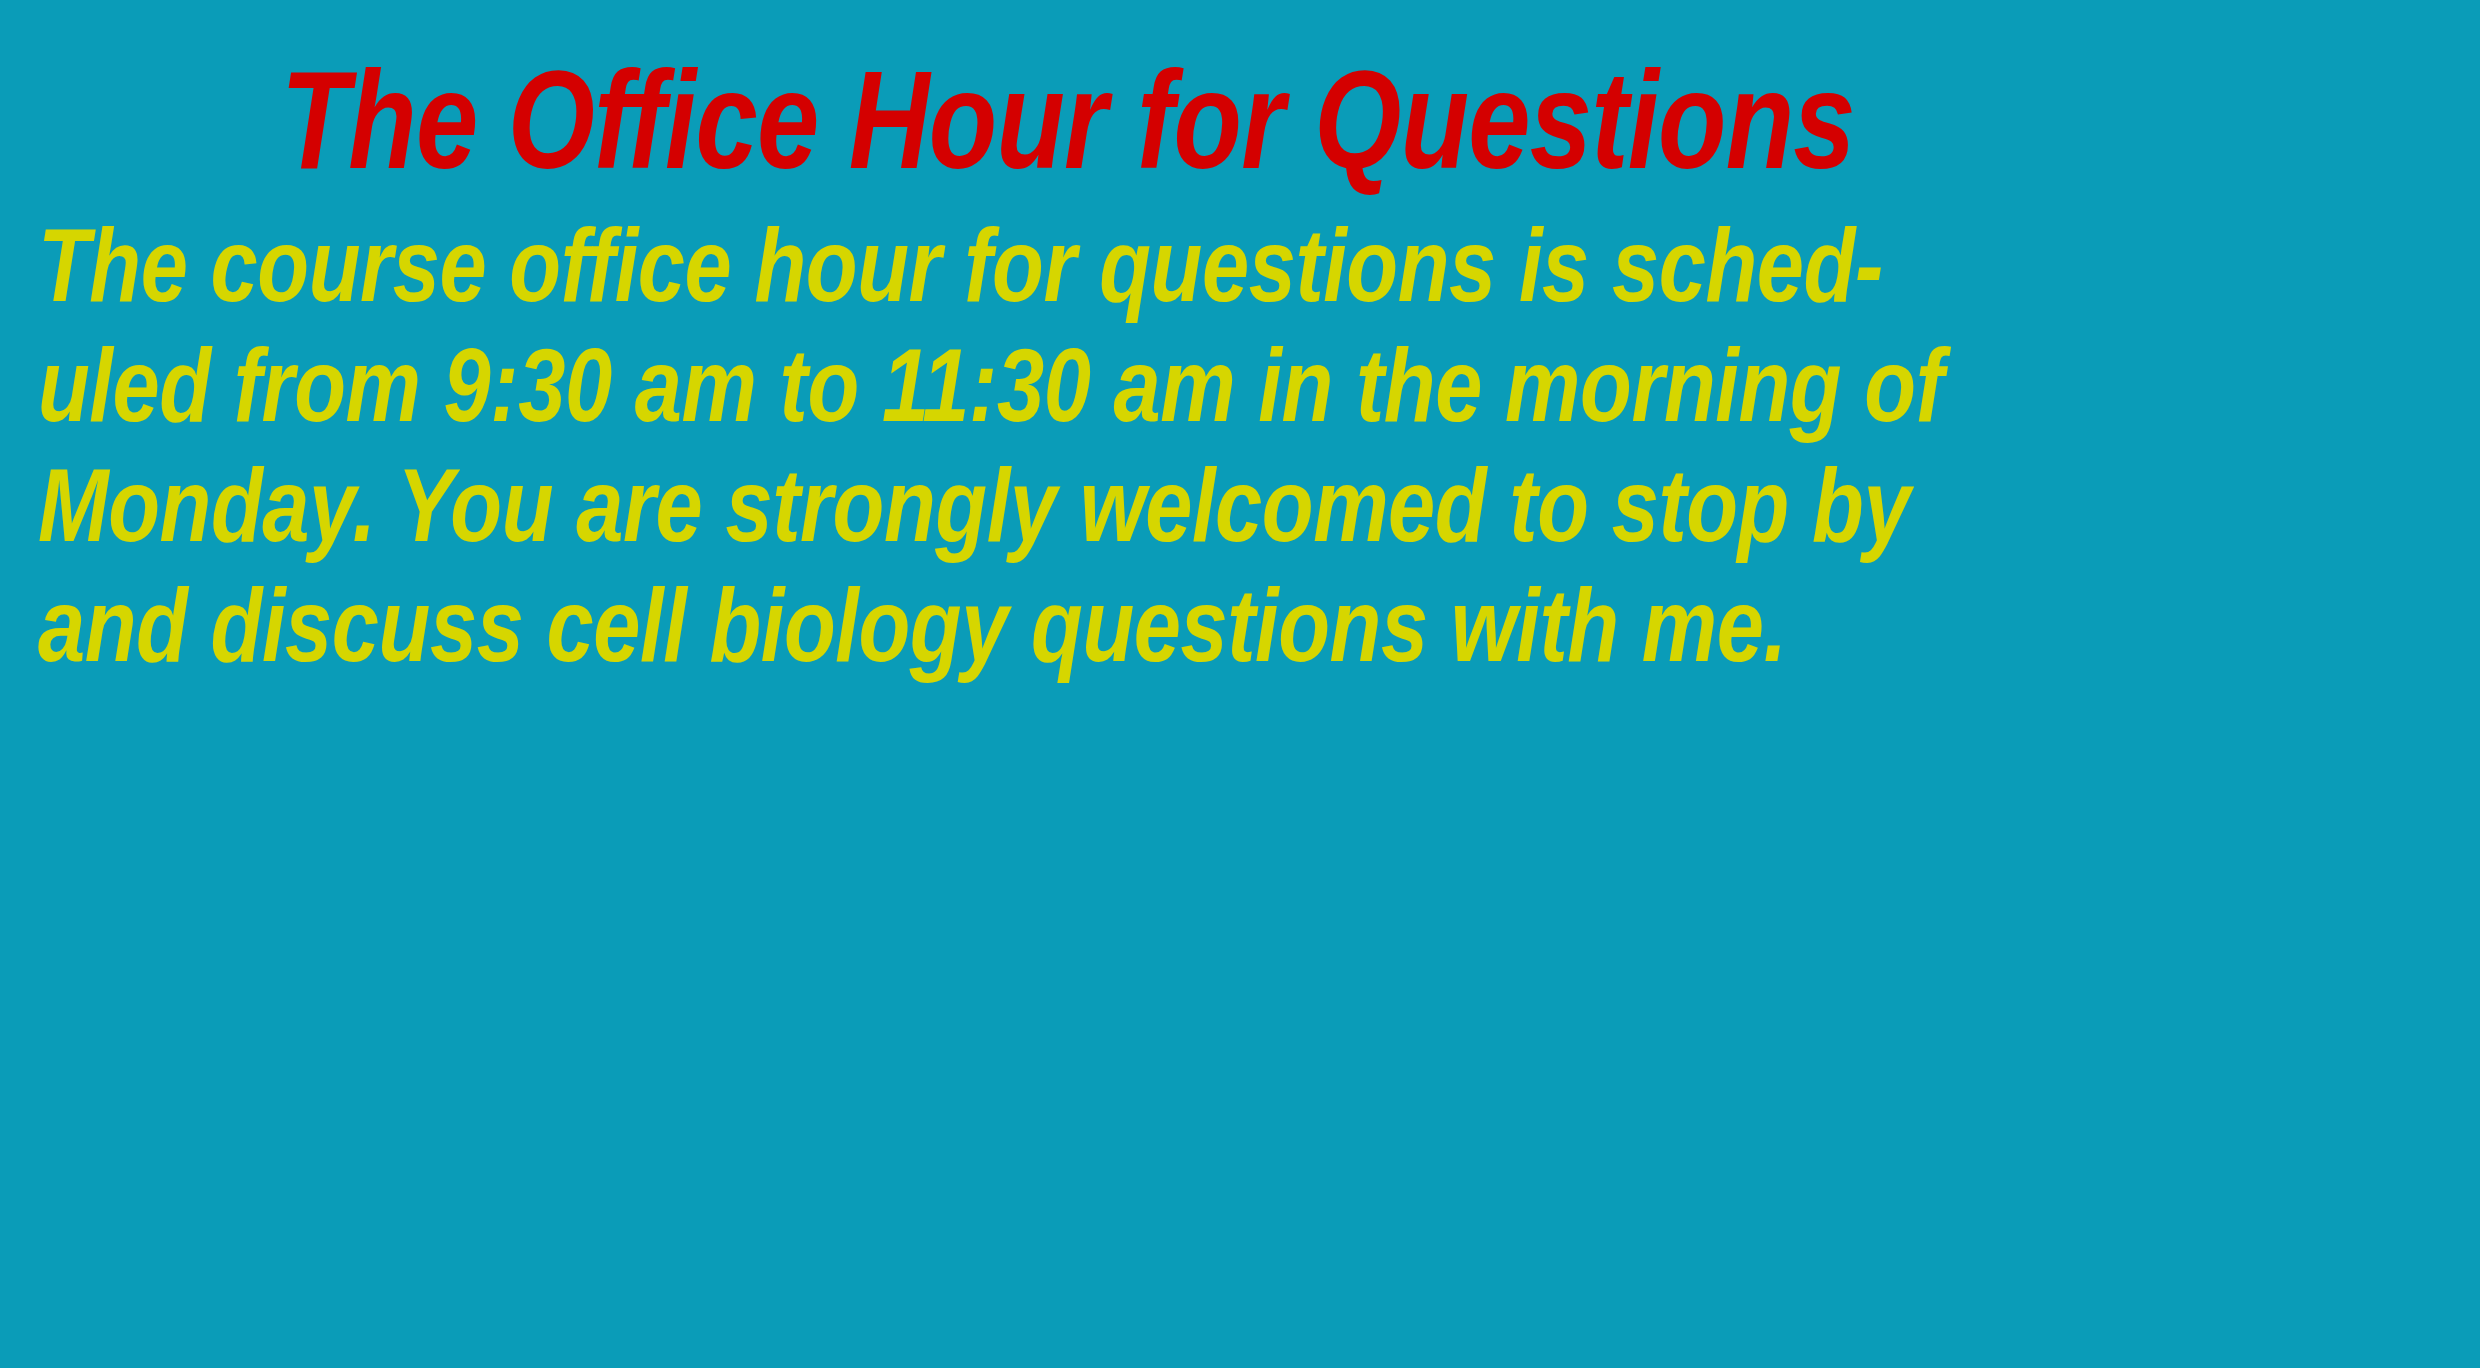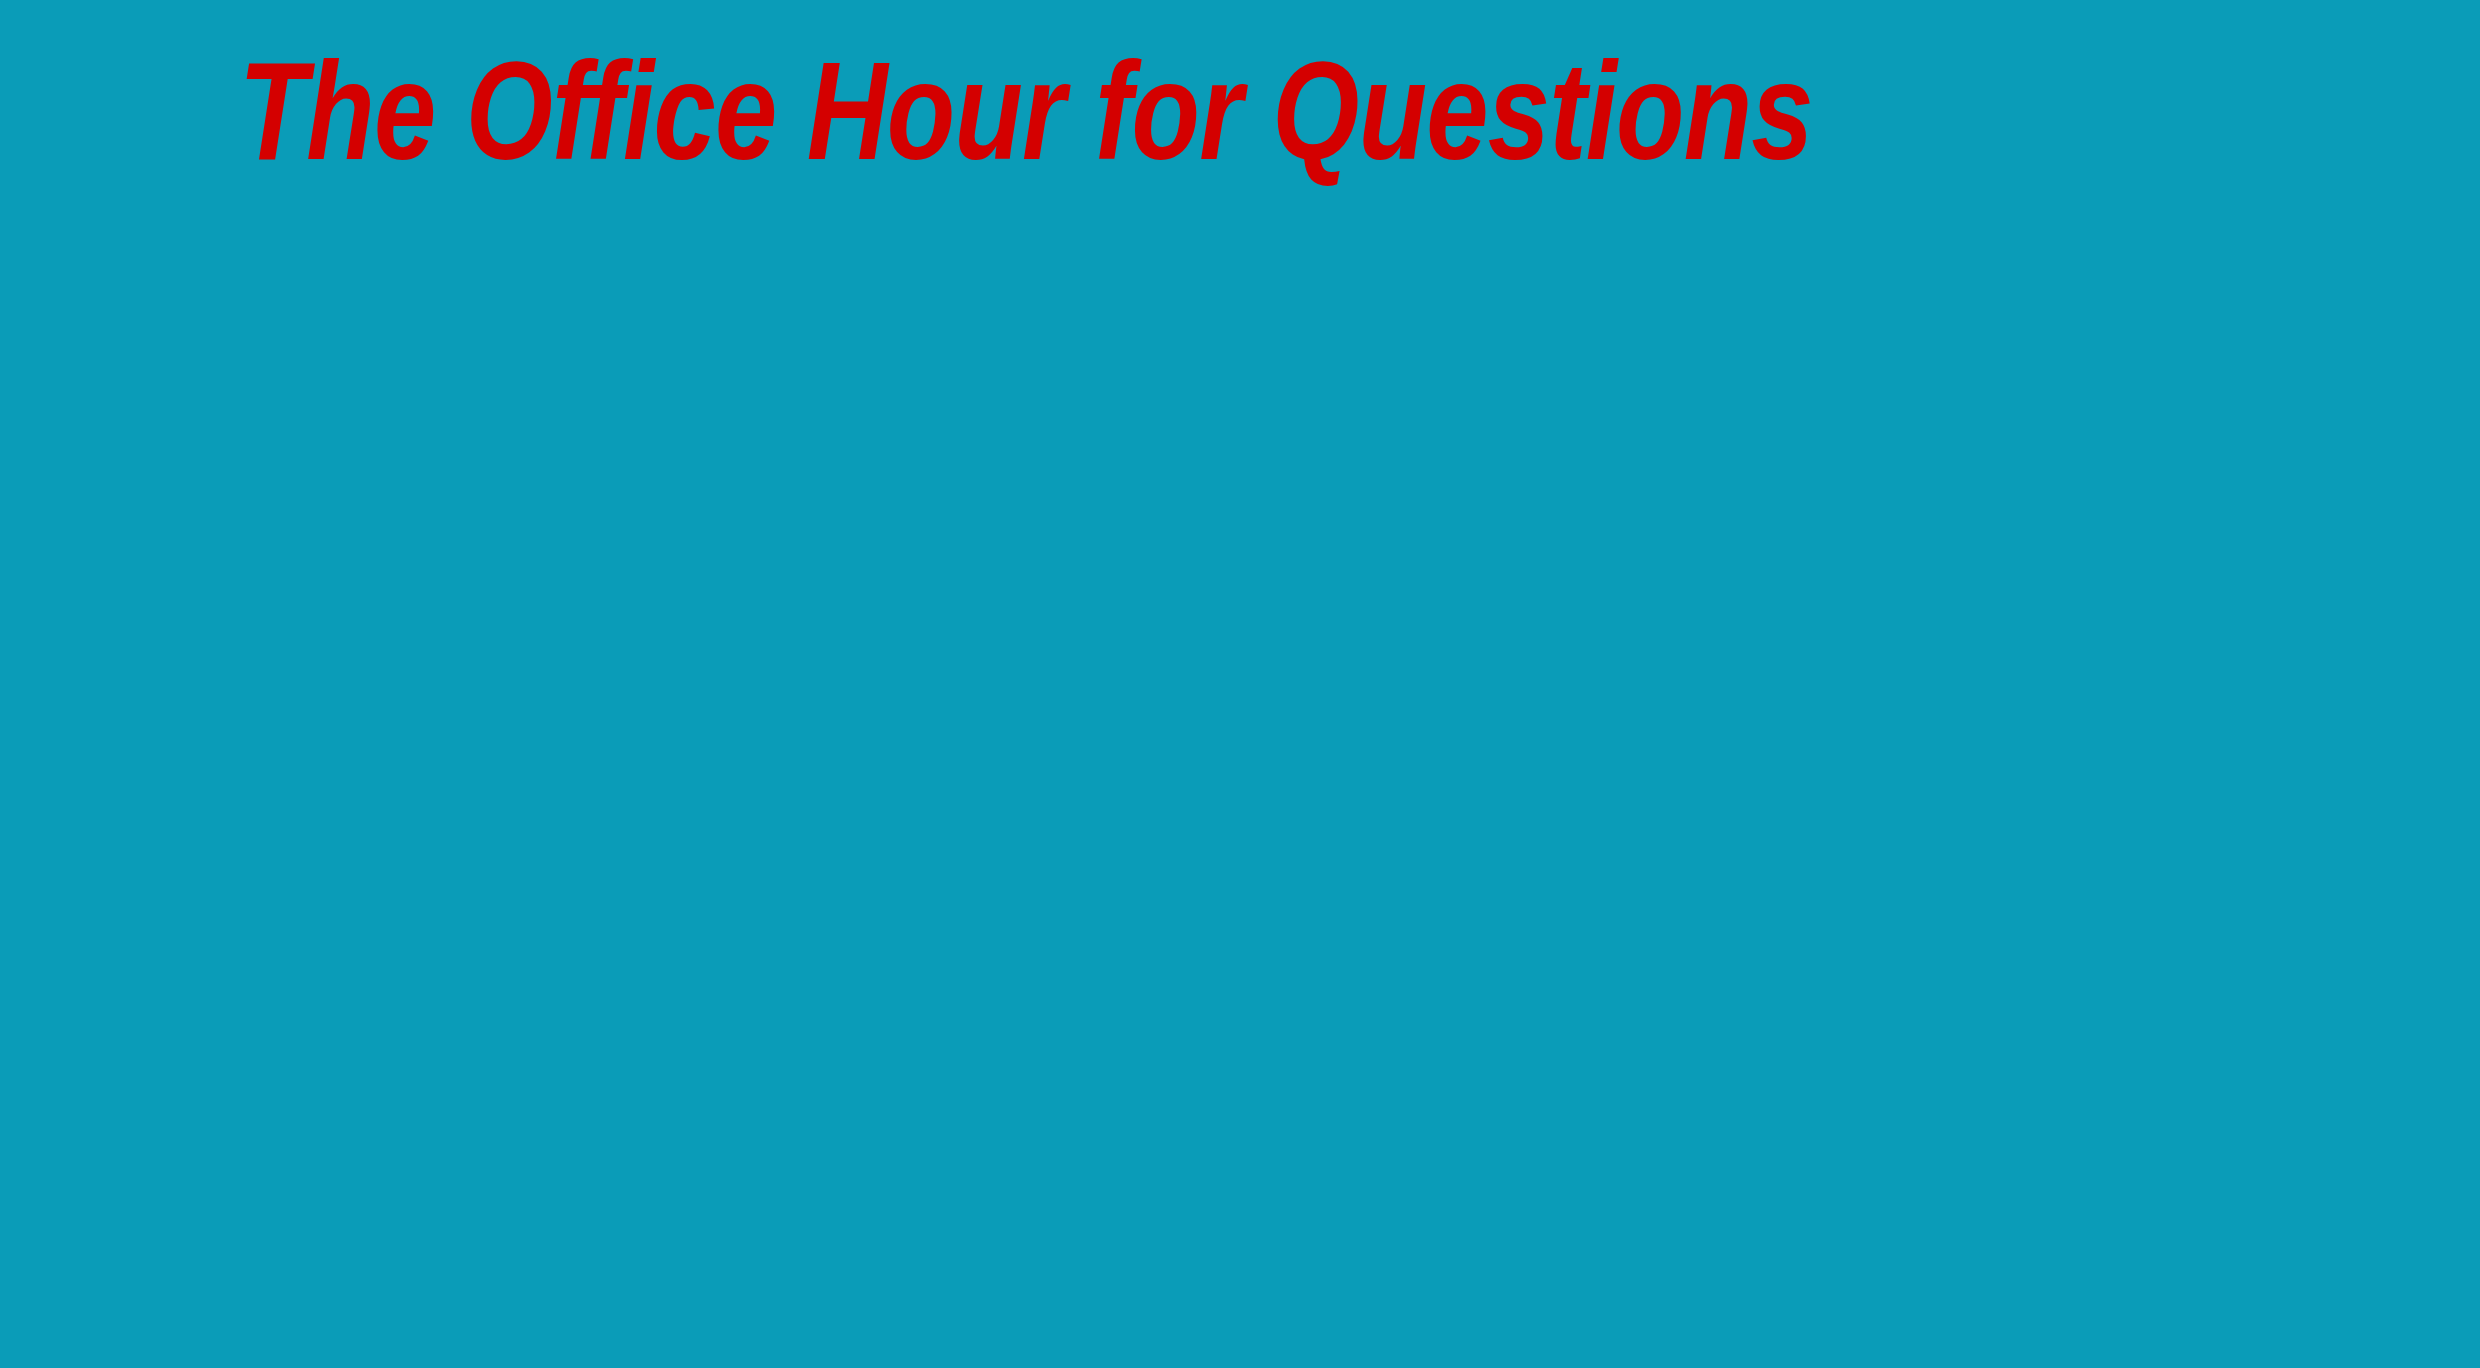--- a/index.html
+++ b/index.html
@@ -17,23 +17,23 @@
     width: 2480px;
     height: 1368px;
     background: #0a9cb8;
     box-sizing: border-box;
   }
 
   
   #title-block {
     position: absolute;
     left: 0;
-    top: 41px;
+    top: 50px;
     width: 2052px;
-    text-align: center;
+    text-align: right;
   }
   #slide-title {
     display: inline-block;
     color: #d40000;
     font-family: "Liberation Sans", "DejaVu Sans", sans-serif;
     font-weight: bold;
     font-style: italic;
     font-size: 140px;
     line-height: 1.0;
     letter-spacing: -1px;
@@ -86,15 +86,21 @@
 </style>
 </head>
 <body>
 
 <div id="slide" style="background: rgb(10, 156, 184);">
 
   <div id="title-block">
     <div id="slide-title" style="color: rgb(212, 0, 0);">The Office Hour for Questions</div>
   </div>
 
+  <div id="body-block">
+    <div class="body-line" style="color: rgb(214, 214, 0);">The course office hour for questions is sched-</div>
+    <div class="body-line" style="color: rgb(214, 214, 0);">uled from 9:30 am to 11:30 am in the morning of</div>
+    <div class="body-line" style="color: rgb(214, 214, 0);">Monday. You are strongly welcomed to stop by</div>
+    <div class="body-line" style="color: rgb(214, 214, 0);">and discuss cell biology questions with me.</div>
+  </div>
 
 
 </div>
 
 </body></html>

